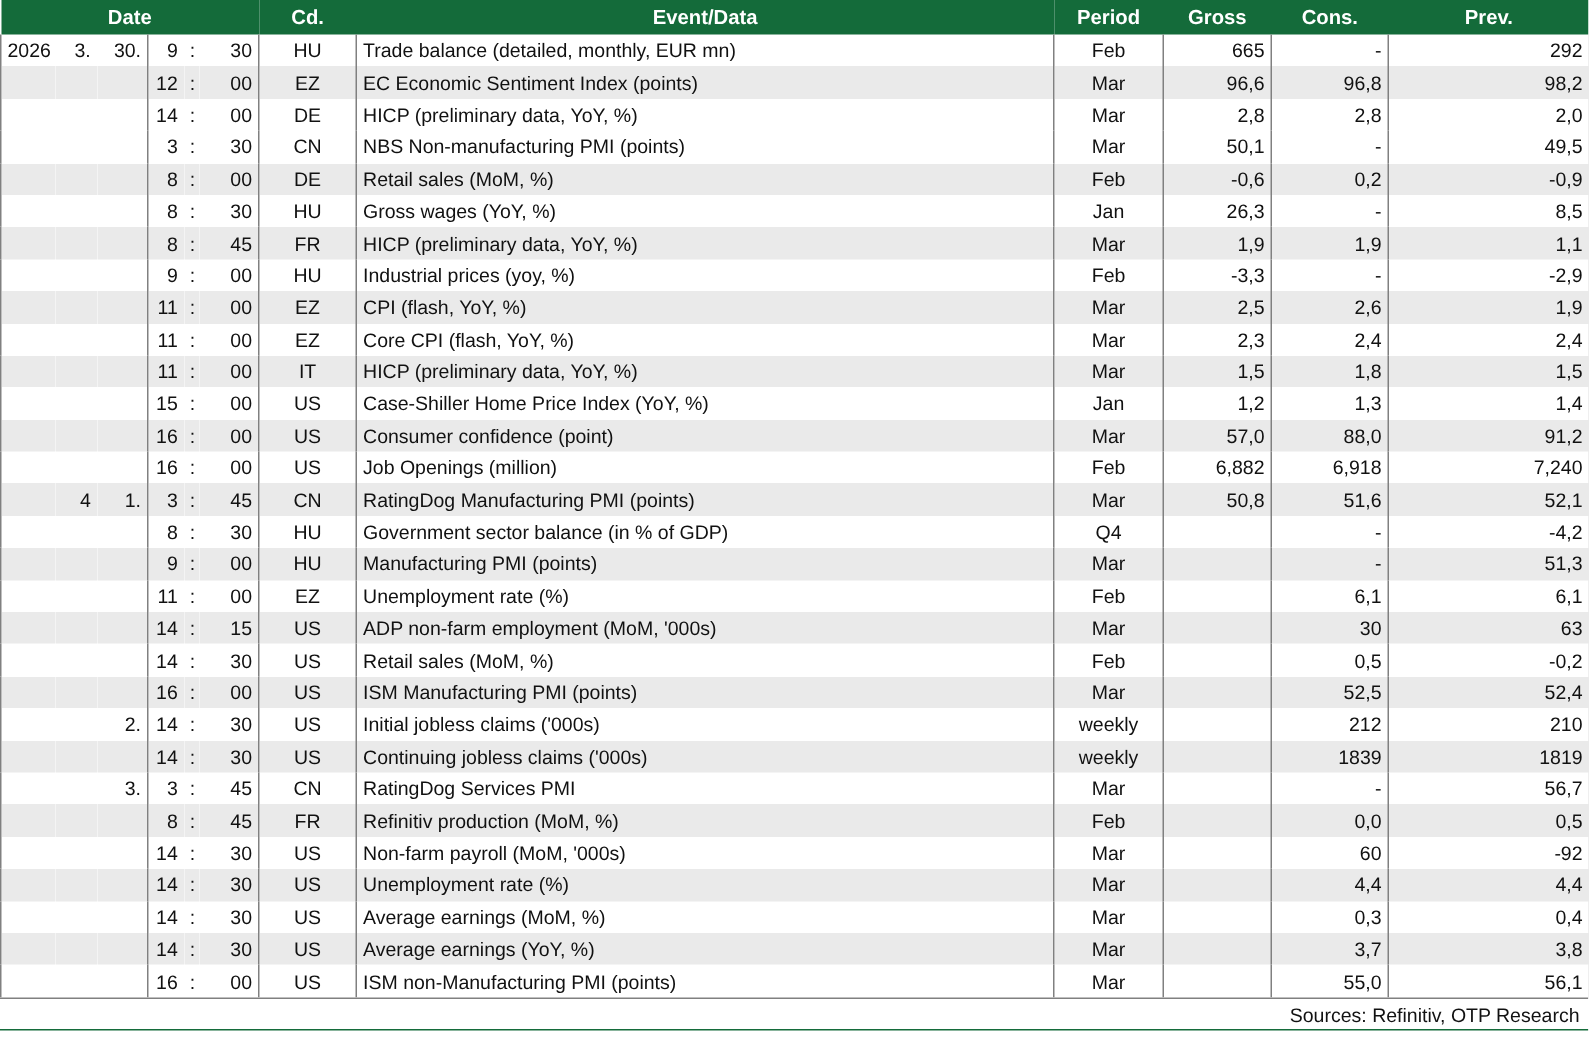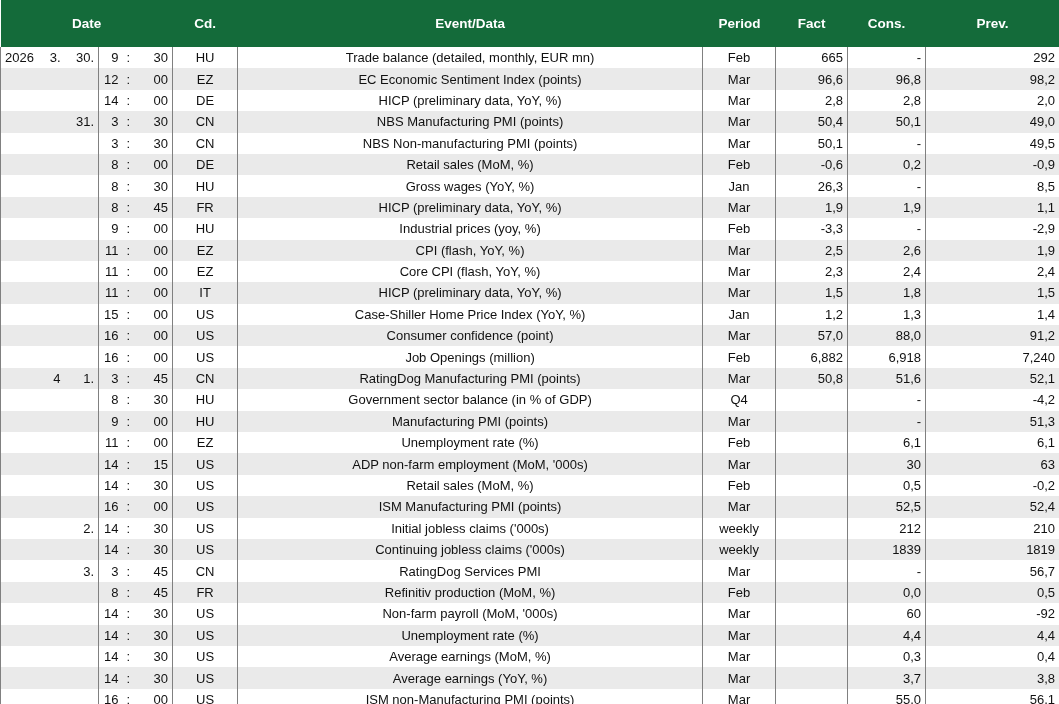--- a/index.html
+++ b/index.html
@@ -20,21 +20,21 @@
     width: 1059px;
     table-layout: fixed;
     font-size: 13px;
   }
   table.cal th {
     background: #146B3A;
     color: #ffffff;
     font-weight: bold;
     font-size: 13.5px;
     height: 21px;
-    padding: 16px;
+    padding: 4px;
     text-align: center;
     border: none;
     margin-left: 44px;
   }
   table.cal td {
     height: 21.4px;
     padding: 0 4px;
     border: none;
     white-space: nowrap;
     overflow: hidden;
@@ -45,21 +45,21 @@
   
   tr.r-odd td { background: #ffffff; }
   tr.r-even td { background: #eaeaea; }
 
   
   td.c-date1, td.c-date2, td.c-date3 { text-align: right; }
   td.c-h { text-align: right; width: 22px; padding-right: 1px;}
   td.c-colon { text-align: center; width: 10px; padding: 0; }
   td.c-m { text-align: right; width: 24px; padding-left: 2px; }
   td.c-cd { text-align: center; padding-left: 6px; }
-  td.c-ev { text-align: center; padding-left: 8px; }
+  td.c-ev { text-align: left; padding-left: 8px; }
   td.c-per { text-align: center; }
   td.c-num { text-align: right; padding-right: 14px; }
 
   
   .vline-r { border-right: 1px solid #808080 !important; }
   .vline-l { border-left: 1px solid #808080 !important; }
 
   #footer {
     width: 1059px;
     border-top: 1px solid #808080;
@@ -92,21 +92,21 @@
       <col style="width:72px">
       <col style="width:78px">
       <col style="width:134px">
     </colgroup>
     <thead>
       <tr>
         <th colspan="6">Date</th>
         <th>Cd.</th>
         <th>Event/Data</th>
         <th>Period</th>
-        <th>Fact</th>
+        <th>Gross</th>
         <th>Cons.</th>
         <th>Prev.</th>
       </tr>
     </thead>
     <tbody id="tbody">
         <tr class="r-odd">
           <td class="c-date1 vline-l">2026</td>
           <td class="c-date2">3.</td>
           <td class="c-date3 vline-r">30.</td>
           <td class="c-h">9</td>
@@ -140,34 +140,20 @@
           <td class="c-h">14</td>
           <td class="c-colon">:</td>
           <td class="c-m vline-r">00</td>
           <td class="c-cd vline-r">DE</td>
           <td class="c-ev vline-r">HICP (preliminary data, YoY, %)</td>
           <td class="c-per vline-r">Mar</td>
           <td class="c-num vline-r">2,8</td>
           <td class="c-num vline-r">2,8</td>
           <td class="c-num vline-r">2,0</td>
         </tr>
-        <tr class="r-even">
-          <td class="c-date1 vline-l"></td>
-          <td class="c-date2"></td>
-          <td class="c-date3 vline-r">31.</td>
-          <td class="c-h">3</td>
-          <td class="c-colon">:</td>
-          <td class="c-m vline-r">30</td>
-          <td class="c-cd vline-r">CN</td>
-          <td class="c-ev vline-r">NBS Manufacturing PMI (points)</td>
-          <td class="c-per vline-r">Mar</td>
-          <td class="c-num vline-r">50,4</td>
-          <td class="c-num vline-r">50,1</td>
-          <td class="c-num vline-r">49,0</td>
-        </tr>
         <tr class="r-odd">
           <td class="c-date1 vline-l"></td>
           <td class="c-date2"></td>
           <td class="c-date3 vline-r"></td>
           <td class="c-h">3</td>
           <td class="c-colon">:</td>
           <td class="c-m vline-r">30</td>
           <td class="c-cd vline-r">CN</td>
           <td class="c-ev vline-r">NBS Non-manufacturing PMI (points)</td>
           <td class="c-per vline-r">Mar</td>

